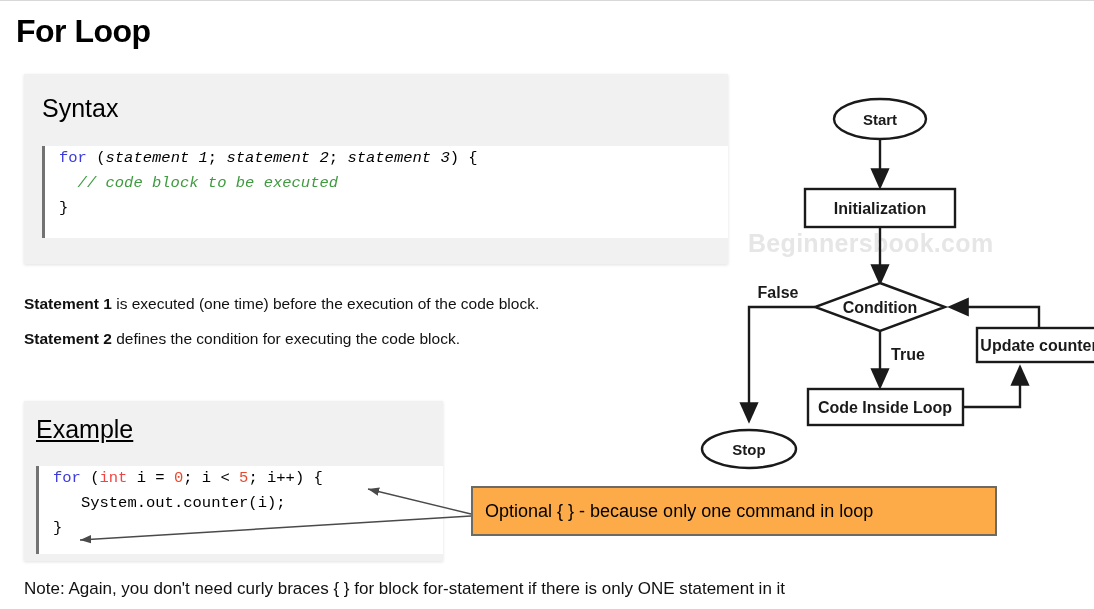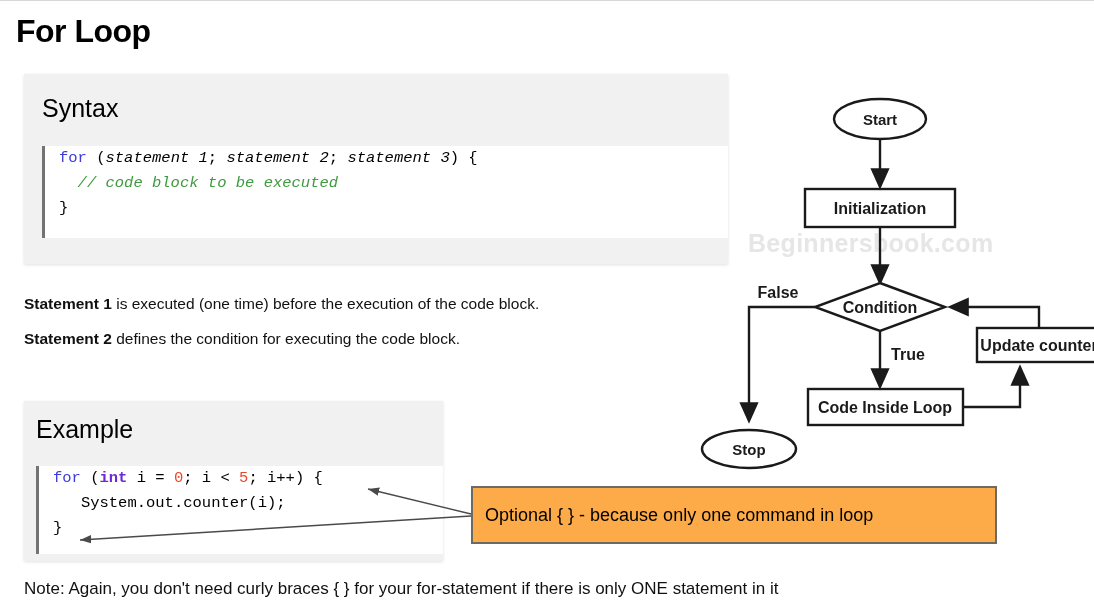--- a/index.html
+++ b/index.html
@@ -63,33 +63,33 @@
   }
   .code-line {
     font-family: "Liberation Mono", "DejaVu Sans Mono", monospace;
     font-size: 15.5px;
     line-height: 25px;
     white-space: pre;
     color: #000000;
     padding-left: 14px;
   }
   .kw      { color: #3b3bdb; }
-  .kw-type { color: #6d28d9; font-weight: bold; }
+  .kw-type { color: #ef4444; }
   .num     { color: #e8482b; }
   .com     { color: #3f9b3f; font-style: italic; }
   .ital    { font-style: italic; }
 
   
   #syntax-card   { left: 24px;  top: 73px;  width: 704px; height: 190px; }
   #syntax-card .card-title { left: 18px; top: 22px; }
   #syntax-code   { left: 18px;  top: 72px;  width: 686px; height: 92px; }
 
   
   #example-card  { left: 24px;  top: 400px; width: 419px; height: 160px; }
-  #example-card .card-title { left: 12px; top: 16px; }
+  #example-card .card-title { left: 12px; top: 16px; text-decoration: underline; }
   #example-code  { left: 12px;  top: 65px;  width: 407px; height: 88px; }
 
   
   .stmt {
     position: absolute;
     left: 24px;
     font-size: 15.5px;
     line-height: 20px;
     color: #111;
     white-space: nowrap;
@@ -98,21 +98,21 @@
   #stmt-1 { top: 293px; }
   #stmt-2 { top: 328px; text-align: center; }
   #stmt-3 { top: 368px; }
 
   
   #callout {
     position: absolute;
     left: 471px;
     top: 485px;
     width: 526px;
-    height: 58px;
+    height: 50px;
     background: #fcab48;
     border: 2px solid #6b6b63;
     box-sizing: border-box;
     display: flex;
     align-items: center;
     padding-left: 12px;
     font-size: 18px;
     color: #000;
   }
 
@@ -185,21 +185,21 @@
       <marker id="ann-arrow" markerWidth="9" markerHeight="9" refX="8" refY="3" orient="auto">
         <path d="M0,0 L8,3 L0,6 z" fill="#4a4a4a"></path>
       </marker>
     </defs>
 
     <path d="M121,43 L18,18" stroke="#4a4a4a" stroke-width="1.4" fill="none" marker-end="url(#ann-arrow)"></path>
 
     <path d="M121,45 L-270,69" stroke="#4a4a4a" stroke-width="1.4" fill="none" marker-end="url(#ann-arrow)"></path>
   </svg>
 
-  <div id="note">Note: Again, you don't need curly braces { } for your for-statement if there is only ONE statement in it</div>
+  <div id="note">Note: Again, you don't need curly braces { } for block for-statement if there is only ONE statement in it</div>
 
   <div id="watermark">Beginnersbook.com</div>
 
   <svg id="flowchart" viewBox="0 0 404 400">
     <defs>
       <marker id="fc-arrow" markerWidth="10" markerHeight="10" refX="7" refY="4" orient="auto">
         <path d="M0,0 L9,4 L0,8 z" fill="#1a1a1a"></path>
       </marker>
     </defs>
 

